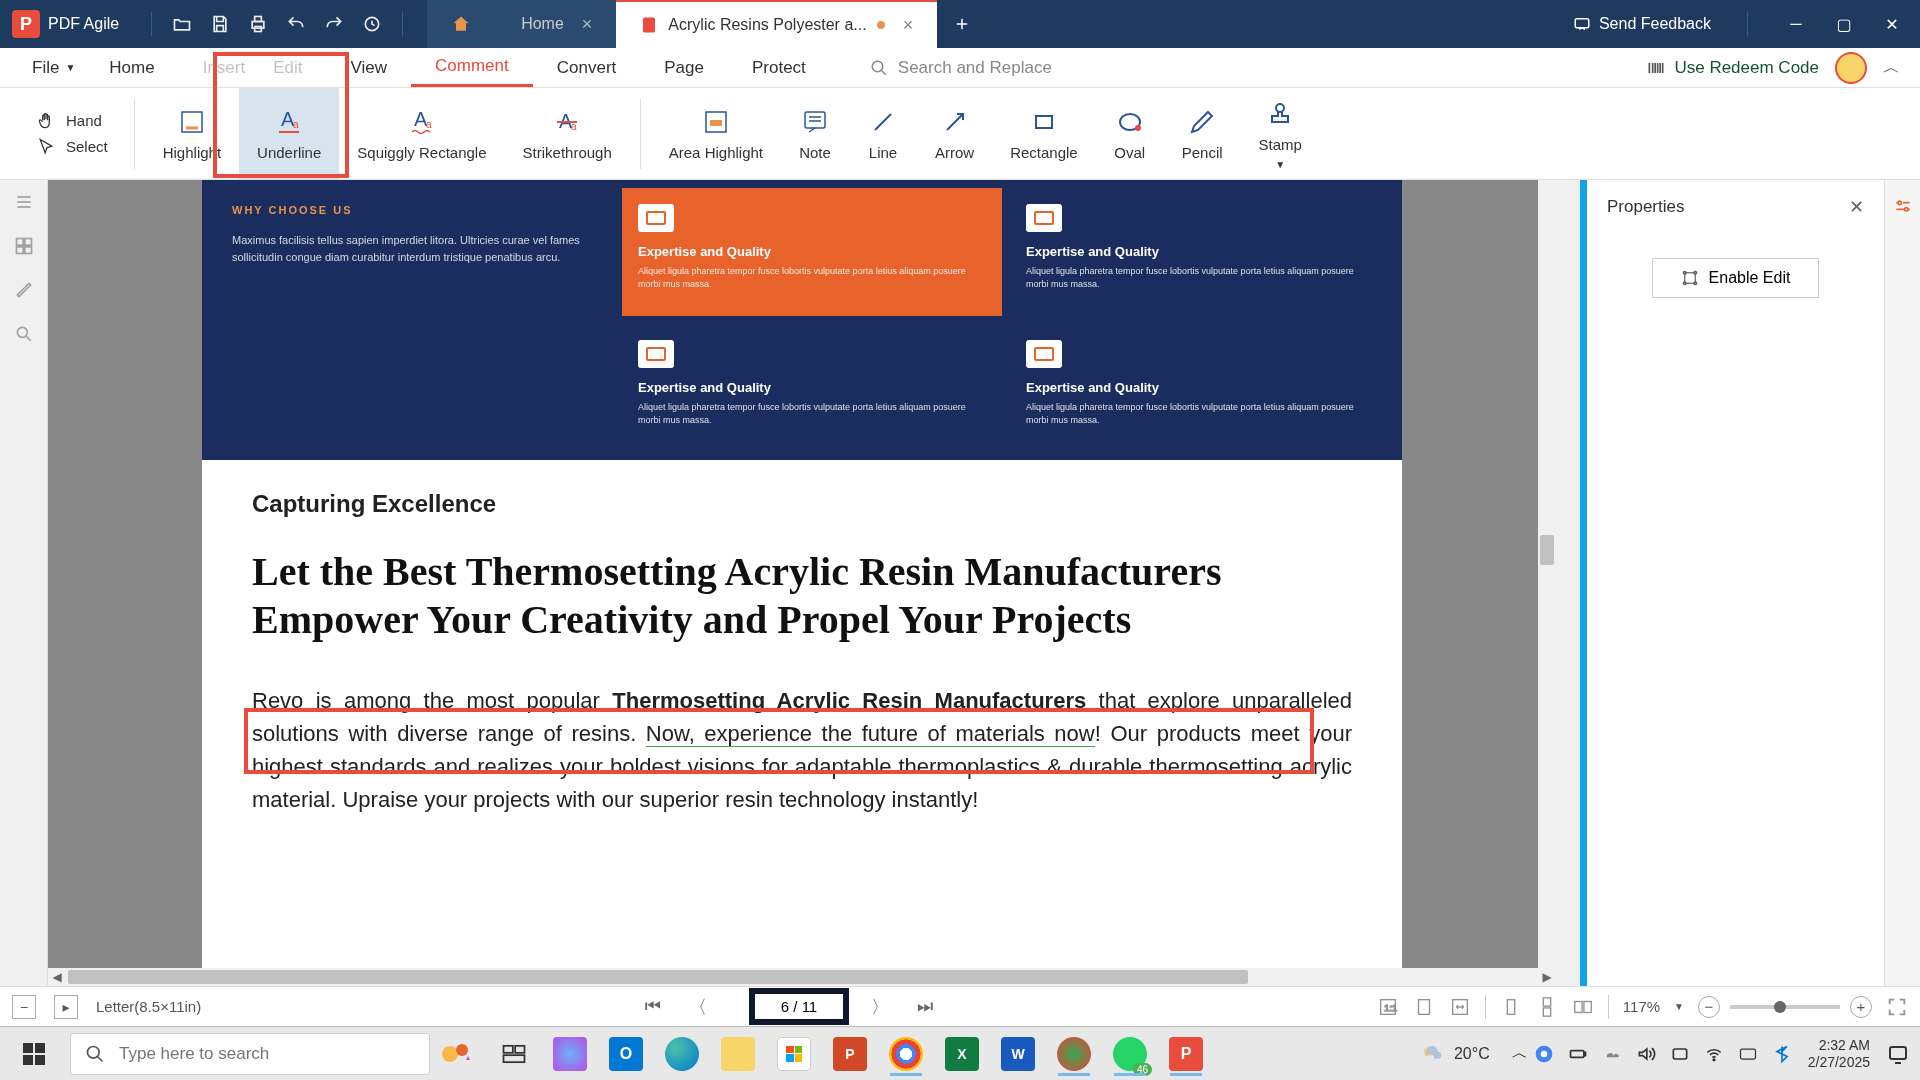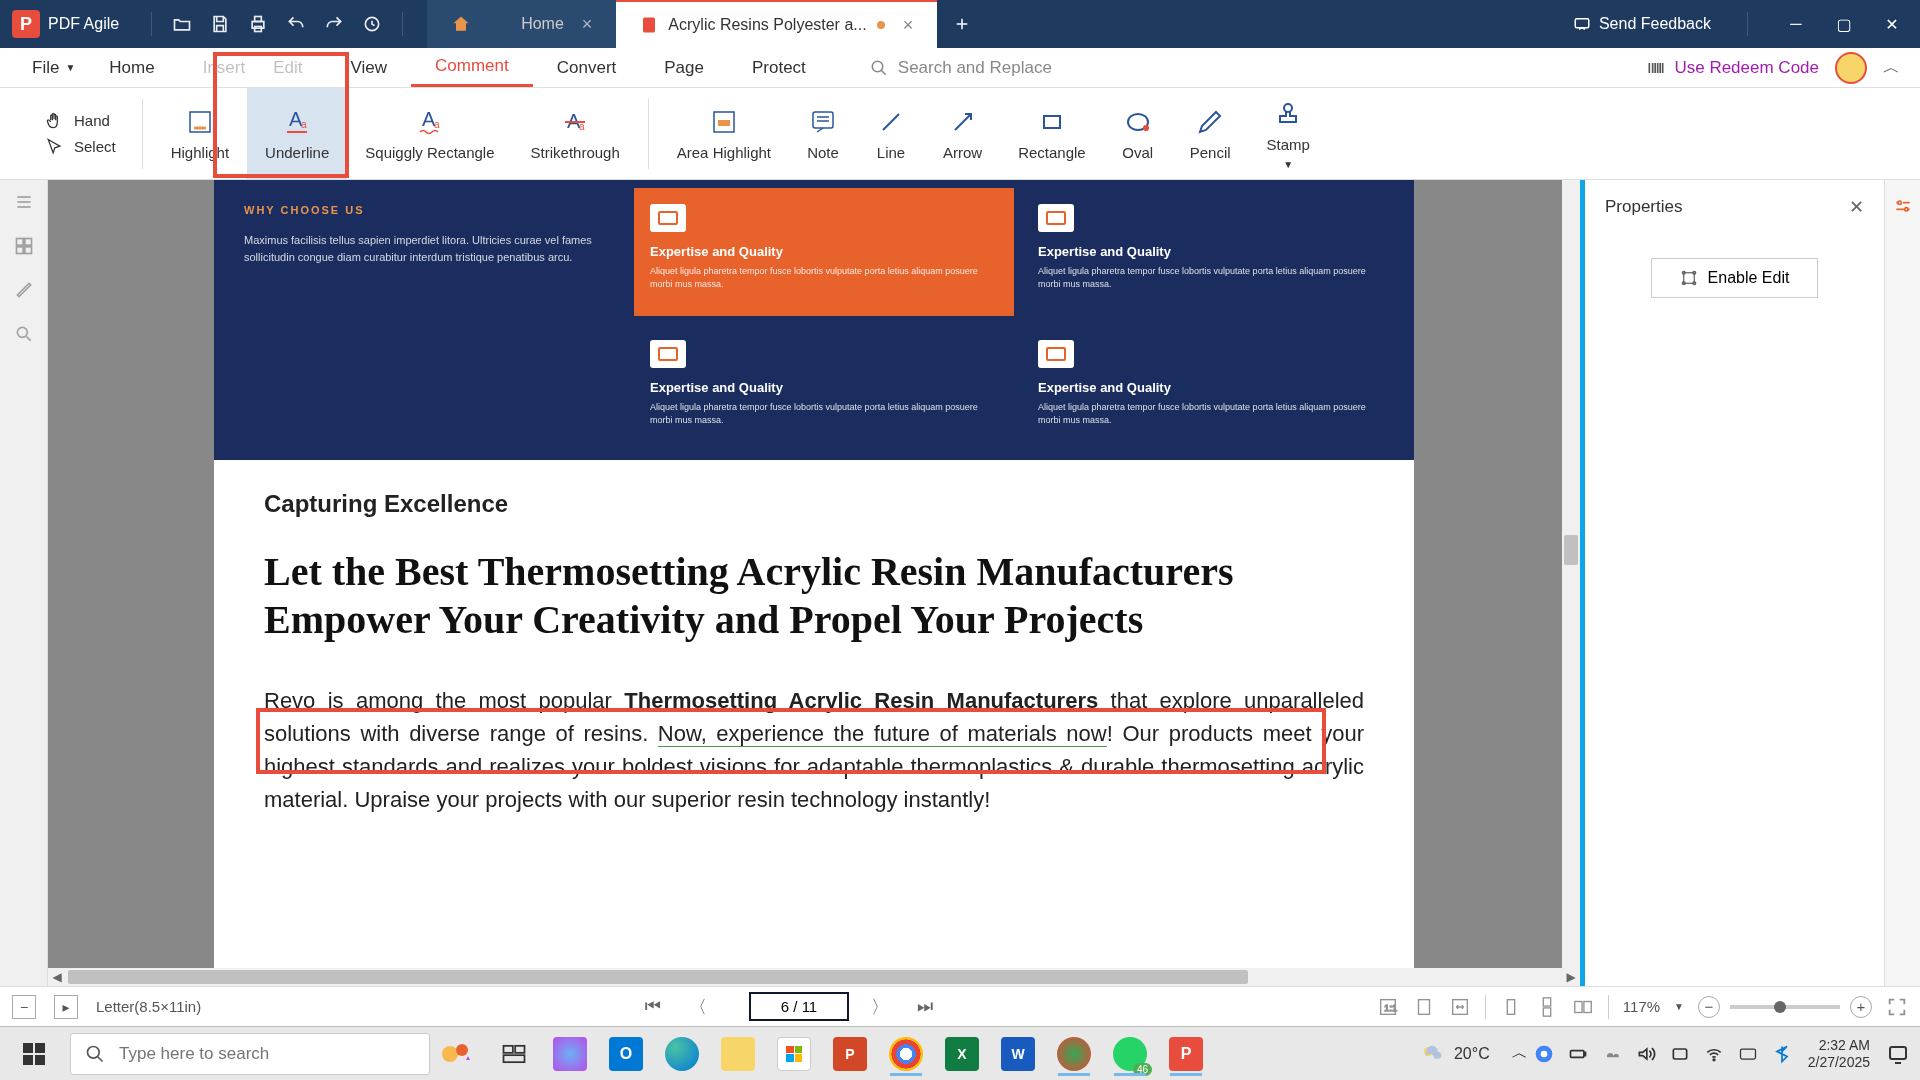--- a/index.html
+++ b/index.html
@@ -27,26 +27,26 @@
 .win-btn { width: 48px; height: 48px; display: flex; align-items: center; justify-content: center; cursor: pointer; font-size: 16px; }
 
 
 .menubar { height: 40px; background: #fff; display: flex; align-items: center; padding: 0 8px; border-bottom: 1px solid #e0e0e0; font-size: 17px; }
 .menu-item { padding: 12px 24px; cursor: pointer; color: #333; height: 100%; display: flex; align-items: center; }
 .menu-item.file { padding-right: 10px; }
 .menu-chevron { font-size: 10px; margin-left: 6px; }
 .menu-item.active { color: #e74c3c; border-bottom: 3px solid #e74c3c; }
 .search-box { display: flex; align-items: center; gap: 10px; margin-left: 40px; color: #888; }
 .menubar-right { margin-left: auto; display: flex; align-items: center; gap: 16px; padding-right: 12px; }
-.redeem { display: flex; align-items: center; gap: 8px; color: #a21caf; cursor: pointer; }
+.redeem { display: flex; align-items: center; gap: 8px; color: #14532d; cursor: pointer; }
 .user-avatar { width: 32px; height: 32px; background: #f8d568; border-radius: 50%; border: 2px solid #e74c3c; }
 .collapse-ribbon { cursor: pointer; color: #555; }
 
 
-.ribbon { height: 92px; background: #fff; display: flex; align-items: center; padding: 0 28px; border-bottom: 1px solid #ddd; gap: 0; }
+.ribbon { height: 92px; background: #fff; display: flex; align-items: center; padding: 0 20px; border-bottom: 1px solid #ddd; gap: 0; }
 .ribbon-group { display: flex; flex-direction: column; gap: 6px; padding: 0 16px; height: 100%; justify-content: center; }
 .ribbon-group.tools { flex-direction: row; align-items: center; gap: 0; padding: 0; }
 .ribbon-tool { display: flex; flex-direction: column; align-items: center; justify-content: center; gap: 6px; padding: 8px 18px; cursor: pointer; height: 100%; font-size: 15px; color: #333; }
 .ribbon-tool.selected { background: #d8e3f0; }
 .ribbon-tool svg { width: 32px; height: 32px; }
 .ribbon-sep { width: 1px; height: 70px; background: #ddd; margin: 0 10px; }
 .small-tool { display: flex; align-items: center; gap: 10px; cursor: pointer; font-size: 15px; color: #333; }
 .small-tool svg { width: 20px; height: 20px; }
 .red-box-underline { position: absolute; border: 4px solid #e74c3c; pointer-events: none; z-index: 5; }
 
@@ -81,35 +81,35 @@
 
 .doc-body { padding: 30px 50px; }
 .section-title { font-size: 24px; font-weight: bold; margin-bottom: 30px; color: #222; }
 .main-heading { font-size: 40px; font-weight: bold; font-family: Georgia, serif; line-height: 1.2; margin-bottom: 40px; color: #111; }
 .body-text { font-size: 22px; line-height: 1.5; color: #222; text-align: justify; position: relative; }
 .body-text b { font-weight: bold; }
 .red-box-text { position: absolute; border: 4px solid #e74c3c; pointer-events: none; z-index: 5; }
 .underlined-green { border-bottom: 1px solid #4a9d4a; }
 
 
-.right-panel { width: 340px; background: #fff; border-left: 5px solid #0ea5e9; display: flex; }
+.right-panel { width: 340px; background: #fff; border-left: 7px solid #0ea5e9; display: flex; margin-left: 24px; }
 .right-panel-content { flex: 1; padding: 16px 20px; }
 .right-panel-header { display: flex; align-items: center; justify-content: space-between; margin-bottom: 40px; }
 .right-panel-title { font-size: 17px; color: #333; }
 .right-panel-close { font-size: 18px; cursor: pointer; color: #666; }
 .enable-edit-btn { display: flex; align-items: center; justify-content: center; gap: 10px; border: 1px solid #ccc; padding: 10px 28px; cursor: pointer; margin: 0 auto; width: fit-content; background: #fff; font-size: 16px; }
 .right-rail { width: 36px; background: #f5f5f5; display: flex; flex-direction: column; align-items: center; padding-top: 16px; gap: 18px; border-left: 1px solid #ddd; }
 
 
 .statusbar { height: 40px; background: #fff; border-top: 1px solid #ddd; display: flex; align-items: center; padding: 0 12px; font-size: 15px; color: #555; }
 .status-left { display: flex; align-items: center; gap: 18px; }
 .status-icon-btn { width: 24px; height: 24px; border: 1px solid #aaa; display: flex; align-items: center; justify-content: center; cursor: pointer; font-size: 14px; }
 .status-center { margin: 0 auto; display: flex; align-items: center; gap: 16px; }
 .page-nav-btn { cursor: pointer; font-size: 18px; color: #666; padding: 0 6px; }
-.page-input { width: 100px; border: 2px solid #0f172a; text-align: center; padding: 4px; font-size: 15px; margin-left: 20px; }
+.page-input { width: 100px; border: 6px solid #0f172a; text-align: center; padding: 4px; font-size: 15px; margin-left: 20px; }
 .status-right { display: flex; align-items: center; gap: 14px; }
 .view-icon { width: 22px; height: 22px; cursor: pointer; opacity: 0.7; }
 .zoom-control { display: flex; align-items: center; gap: 10px; }
 .zoom-btn { width: 22px; height: 22px; border: 1px solid #aaa; border-radius: 50%; display: flex; align-items: center; justify-content: center; cursor: pointer; }
 .zoom-slider { width: 110px; height: 4px; background: #ccc; position: relative; }
 .zoom-thumb { position: absolute; width: 12px; height: 12px; background: #666; border-radius: 50%; top: -4px; }
 
 
 .taskbar { height: 54px; background: #e8e8e8; display: flex; align-items: center; padding: 0 4px; border-top: 1px solid #bbb; }
 .start-btn { width: 60px; height: 100%; display: flex; align-items: center; justify-content: center; cursor: pointer; }

